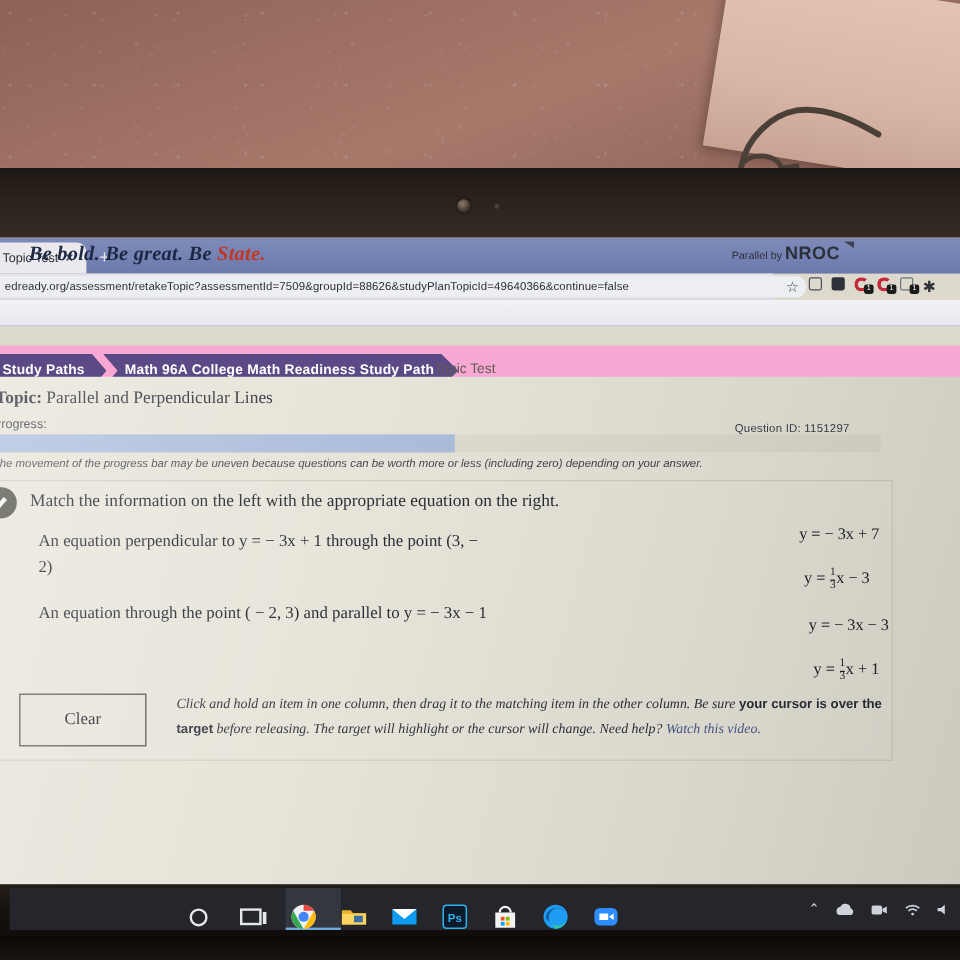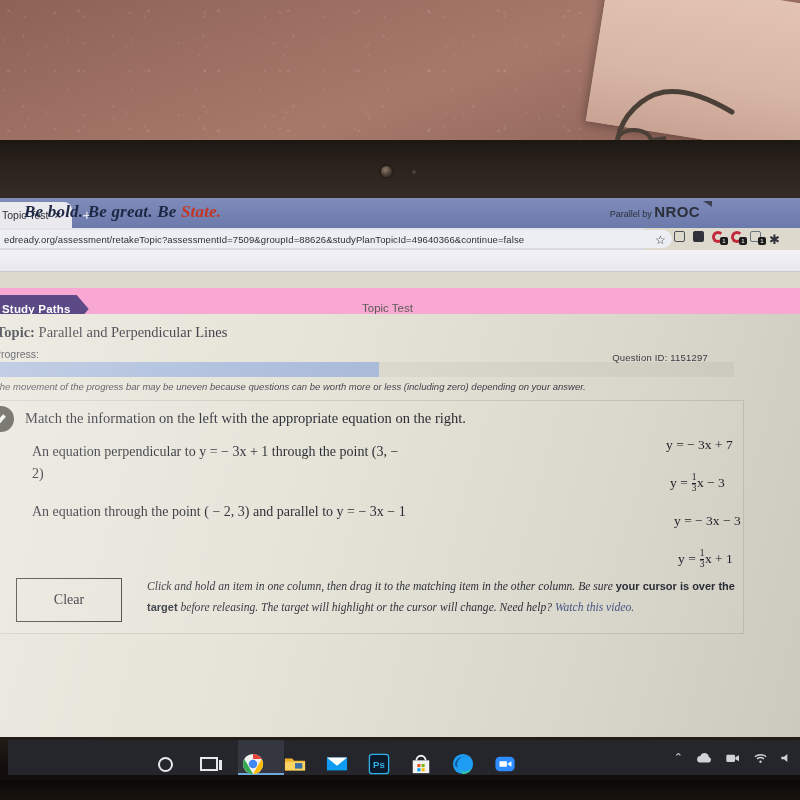--- a/index.html
+++ b/index.html
@@ -314,20 +314,23 @@
 
     <div class="site-band"></div>
     <div class="tagline"><span>Be bold. Be great. Be </span><span class="hl">State.</span></div>
     <div class="nroc"><span>Parallel by </span><b>NROC</b></div>
     <div class="nroc-mark"></div>
 
     <div class="crumbbar">
       <div class="crumb crumb-1">
         <span>Study Paths</span>
       </div>
+      <div class="crumb crumb-2">
+        <span>Math 96A College Math Readiness Study Path</span>
+      </div>
       <div class="crumb-3">Topic Test</div>
     </div>
 
     <div class="sheet">
       <div class="topic-line">
         <b>Topic:</b><span> Parallel and Perpendicular Lines</span>
       </div>
       <div class="progress-label">Progress:</div>
       <div class="progress-track">
         <div class="progress-fill" id="progfill" style="width: 384.8px;"></div>

